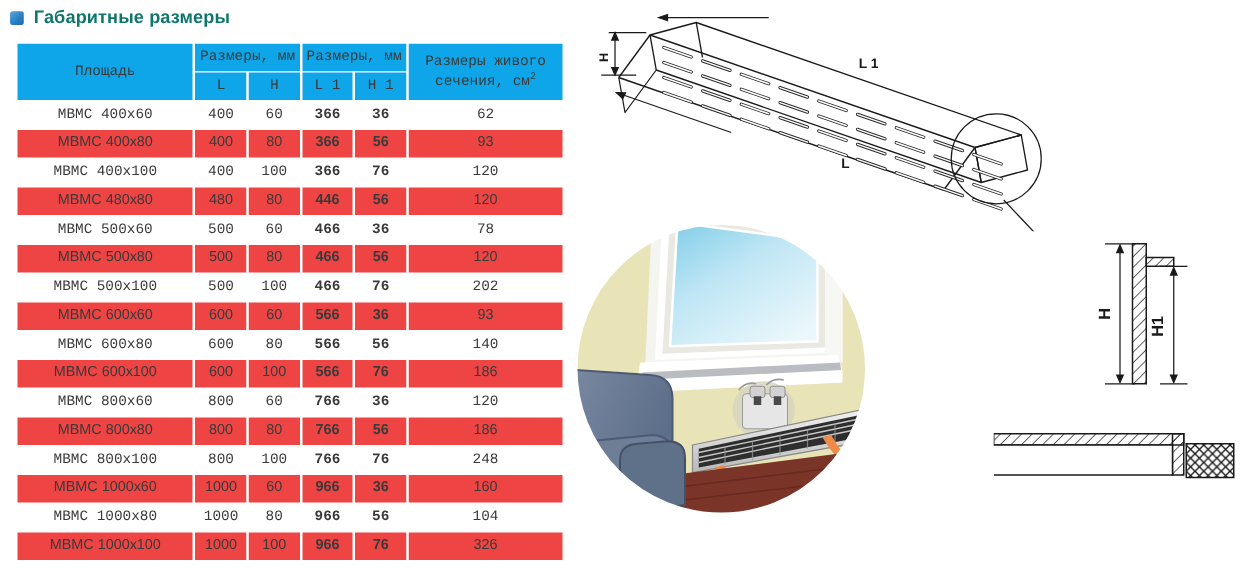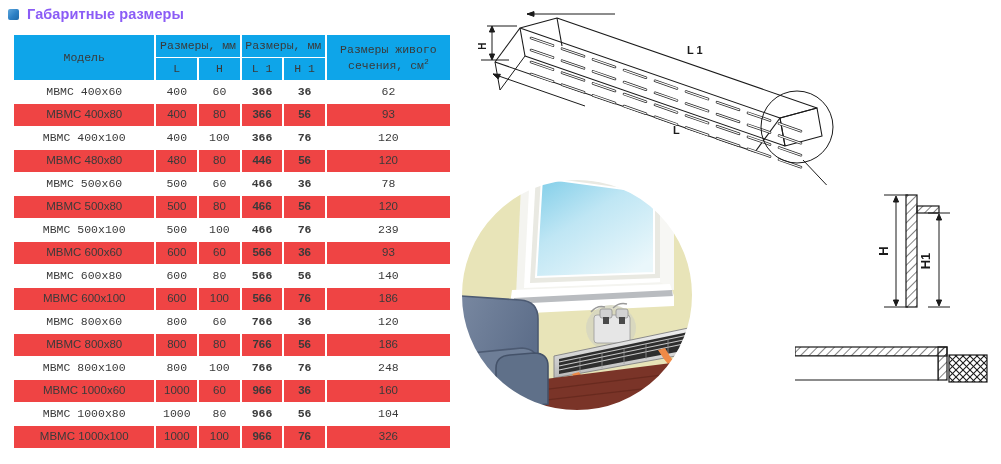--- a/index.html
+++ b/index.html
@@ -16,21 +16,21 @@
   .title-row {
     position: absolute; left: 8px; top: 6px;
     display: flex; align-items: center; gap: 8px;
   }
   .bullet {
     width: 11px; height: 11px; border-radius: 2px;
     background: linear-gradient(135deg,#5fa8dd 0%,#2b7fc4 55%,#1f6aa8 100%);
     display: block;
   }
   .title-text {
-    font-size: 14.5px; font-weight: bold; color: #8b5cf6;
+    font-size: 14.5px; font-weight: bold; color: #0f766e;
     letter-spacing: .1px;
   }
 
   
   .tbl-wrap { position: absolute; left: 12px; top: 34px; width: 440px; }
   table.spec { border-collapse: separate; border-spacing: 2px 1px; width: 440px; }
   table.spec th, table.spec td {
     border: 0; padding: 0;
     font-size: 11.5px; color: #3a3a3a;
     text-align: center; vertical-align: middle;
@@ -64,21 +64,21 @@
 
   <div class="title-row">
     <span class="bullet"></span>
     <span class="title-text">Габаритные размеры</span>
   </div>
 
   <div class="tbl-wrap">
     <table class="spec">
       <thead>
         <tr>
-          <th class="model-h" rowspan="2">Модель</th>
+          <th class="model-h" rowspan="2">Площадь</th>
           <th class="grp" colspan="2">Размеры, мм</th>
           <th class="grp" colspan="2">Размеры, мм</th>
           <th class="area-h" rowspan="2">
             <span>Размеры живого</span><br>
             <span>сечения, см</span><sup>2</sup>
           </th>
         </tr>
         <tr>
           <th class="sub">L</th>
           <th class="sub">H</th>
@@ -134,21 +134,21 @@
             <td class="td numb">466</td>
             <td class="td numb">56</td>
             <td class="td area">120</td>
           </tr>
           <tr class="odd">
             <td class="td model">МВМС 500x100</td>
             <td class="td num">500</td>
             <td class="td num">100</td>
             <td class="td numb">466</td>
             <td class="td numb">76</td>
-            <td class="td area">239</td>
+            <td class="td area">202</td>
           </tr>
           <tr class="even">
             <td class="td model">МВМС  600x60</td>
             <td class="td num">600</td>
             <td class="td num">60</td>
             <td class="td numb">566</td>
             <td class="td numb">36</td>
             <td class="td area">93</td>
           </tr>
           <tr class="odd">

